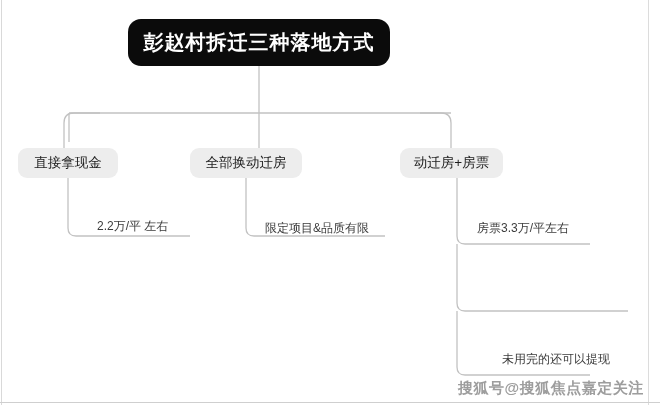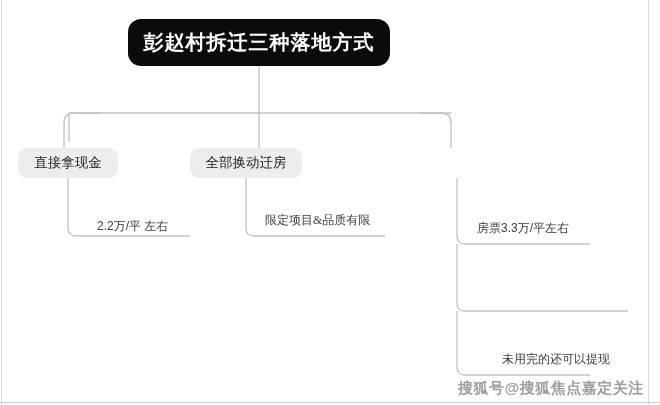--- a/index.html
+++ b/index.html
@@ -120,24 +120,27 @@
   </div>
 
   <div class="node branch-node" style="left:18px; top:148px; width:100px;">
     <span>直接拿现金</span>
   </div>
 
   <div class="node branch-node" style="left:190px; top:148px; width:112px;">
     <span>全部换动迁房</span>
   </div>
 
+  <div class="node branch-node" style="left:400px; top:148px; width:103px;">
+    <span>动迁房+房票</span>
+  </div>
 
   <div class="leaf-label" style="left:97px; top:218px;">2.2万/平 左右</div>
 
-  <div class="leaf-label" style="left:265px; top:212px;font-family:Liberation Serif, serif;">限定项目&amp;品质有限</div>
+  <div class="leaf-label" style="left:265px; top:220px;">限定项目&amp;品质有限</div>
 
   <div class="leaf-label" style="left:477px; top:220px;text-align:center;">房票3.3万/平左右</div>
 
 
   <div class="leaf-label" style="left:502px; top:351px;font-family:Liberation Mono, monospace;">未用完的还可以提现</div>
 
   <div style="position:absolute; left:458px; top:379px; font-size:15px; font-weight:bold;
               color:#8c8c8c; opacity:0.85; white-space:nowrap; letter-spacing:0.5px;">搜狐号@搜狐焦点嘉定关注</div>
 
 </div>

